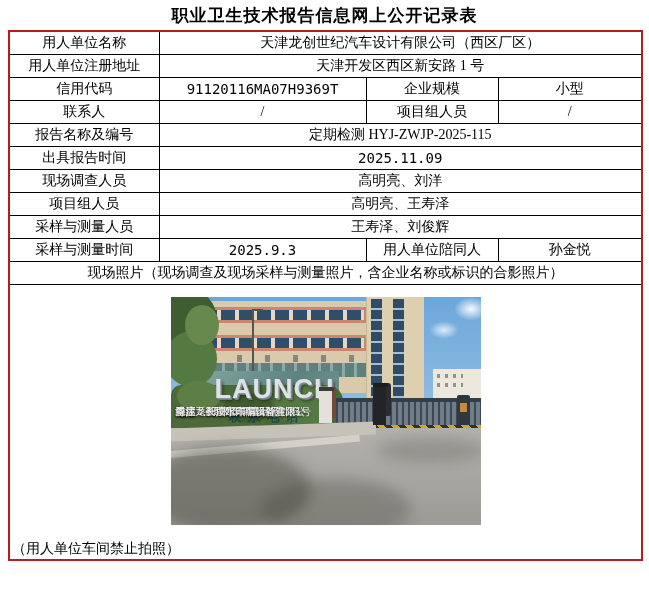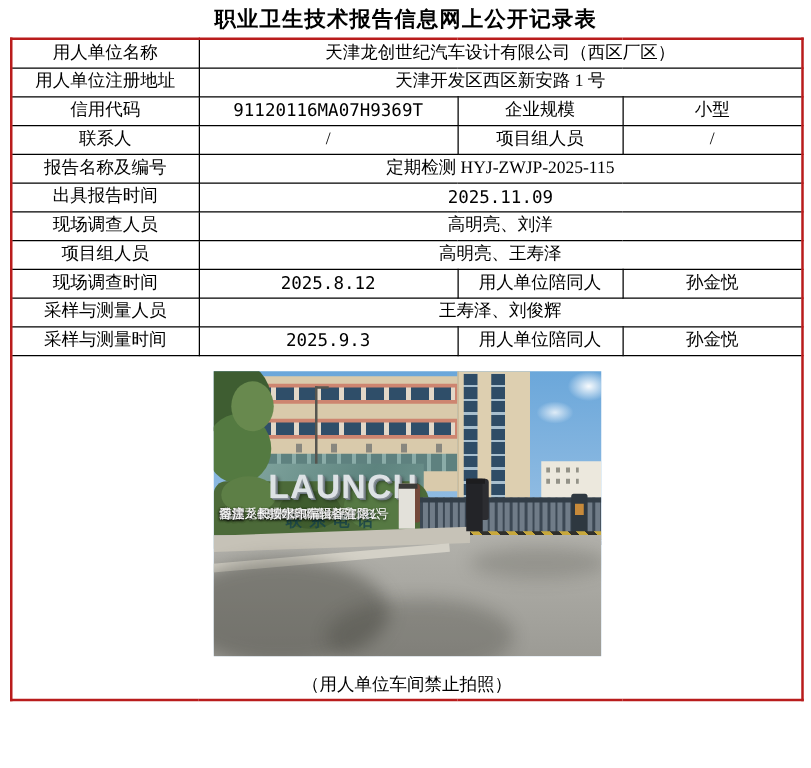--- a/index.html
+++ b/index.html
@@ -53,21 +53,21 @@
   .sidewalk{left:0;top:128px;width:205px;height:13px;background:#c6c2b7;transform:skewY(-2deg);}
   .curbedge{left:-6px;top:146px;width:195px;height:7px;background:#d4d1c7;transform:rotate(-5deg);}
   .shadow{border-radius:50%;filter:blur(7px);background:rgba(58,58,50,.42);}
   .person .p-head{position:relative;width:8px;height:8px;border-radius:50%;margin:0 auto;}
   .person .p-torso{position:relative;margin:0 auto;border-radius:3px 3px 2px 2px;}
   .person .p-legs{position:relative;margin:0 auto;}
   .wm{left:5px;top:109px;width:180px;font-family:"Liberation Sans","DejaVu Sans",sans-serif;
       font-size:10px;line-height:12.6px;color:#fff;text-align:left;
       text-shadow:0 1px 2px rgba(0,0,0,.65);position:absolute;}
   .wm div{position:static;}
-  #caption{text-align:center;margin-top:14px;font-size:14px;}
+  #caption{text-align:left;margin-top:14px;font-size:14px;}
 </style>
 </head>
 <body>
 
 <div id="page">
   <h1 id="title">职业卫生技术报告信息网上公开记录表</h1>
 
   <table class="rec">
     <colgroup>
         <col style="width:150px">
@@ -106,34 +106,31 @@
     </tr>
     <tr>
       <td>现场调查人员</td>
       <td colspan="3">高明亮、刘洋</td>
     </tr>
     <tr>
       <td>项目组人员</td>
       <td colspan="3">高明亮、王寿泽</td>
     </tr>
     <tr>
-      <td>现场调查时间</td>
-      <td class="mono">2025.8.12</td>
-      <td>用人单位陪同人</td>
-      <td>孙金悦</td>
-    </tr>
-    <tr>
       <td>采样与测量人员</td>
       <td colspan="3">王寿泽、刘俊辉</td>
     </tr>
     <tr>
       <td>采样与测量时间</td>
       <td class="mono">2025.9.3</td>
       <td>用人单位陪同人</td>
       <td>孙金悦</td>
+    </tr>
+    <tr>
+      <td colspan="4" class="hdr">现场照片（现场调查及现场采样与测量照片，含企业名称或标识的合影照片）</td>
     </tr>
     <tr>
       <td colspan="4" class="photocell">
 
         <div id="photo">
 
           <div class="cloud" style="left:283px;top:0;width:34px;height:24px;"></div>
           <div class="cloud" style="left:258px;top:24px;width:30px;height:18px;opacity:.8;"></div>
 
           <div class="bldg-main">

